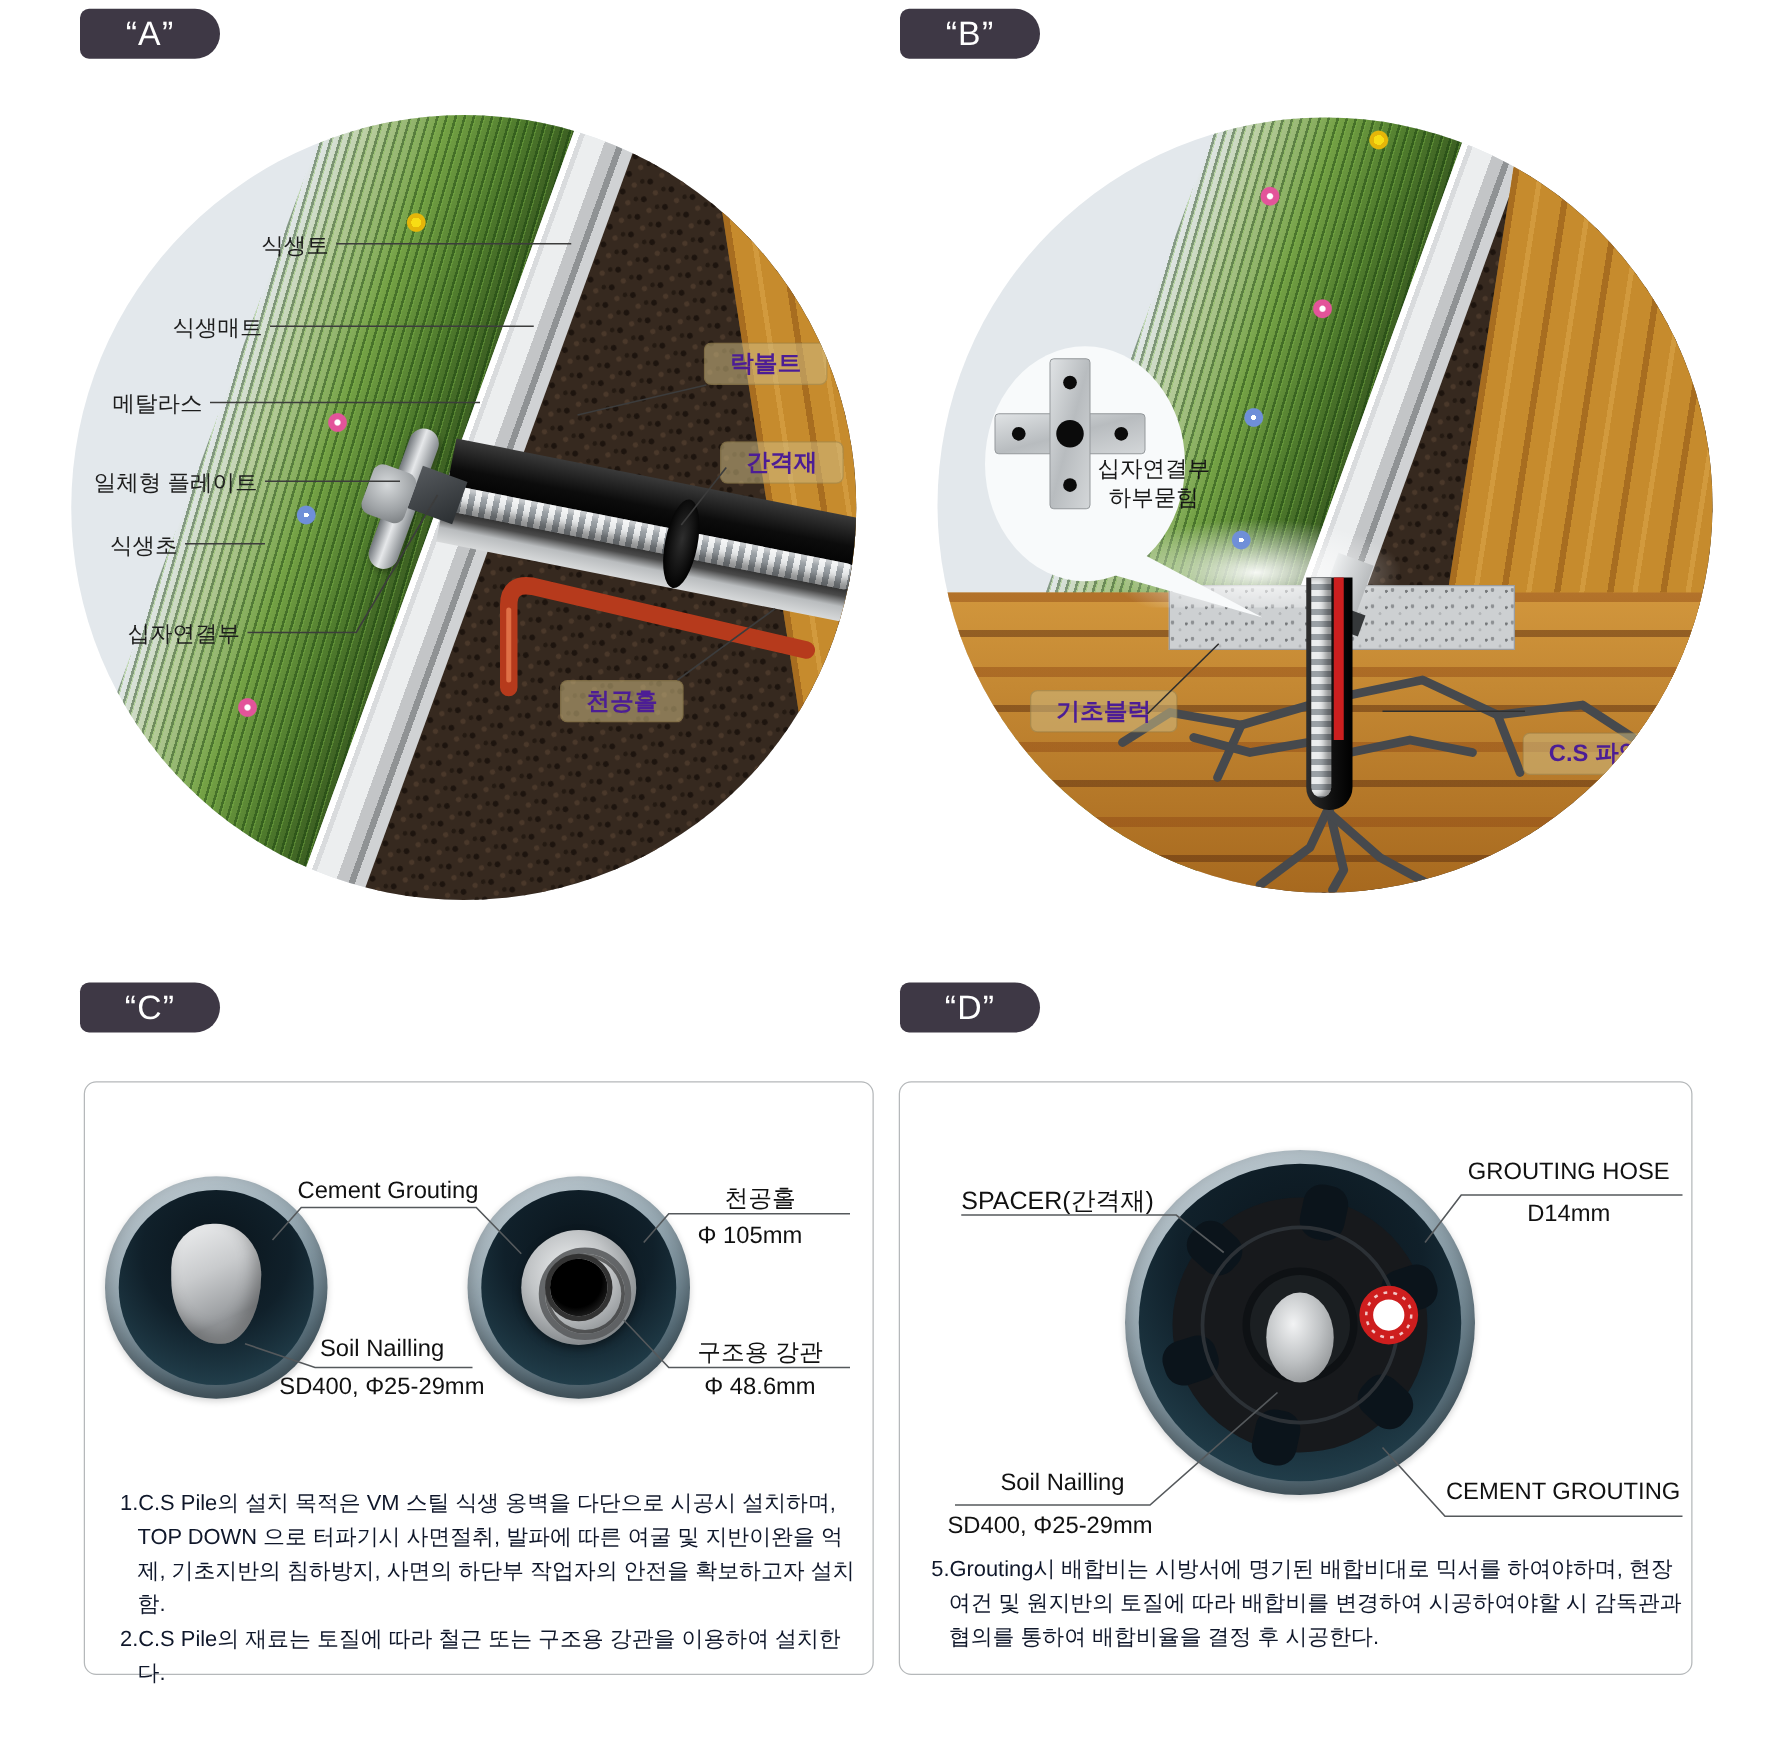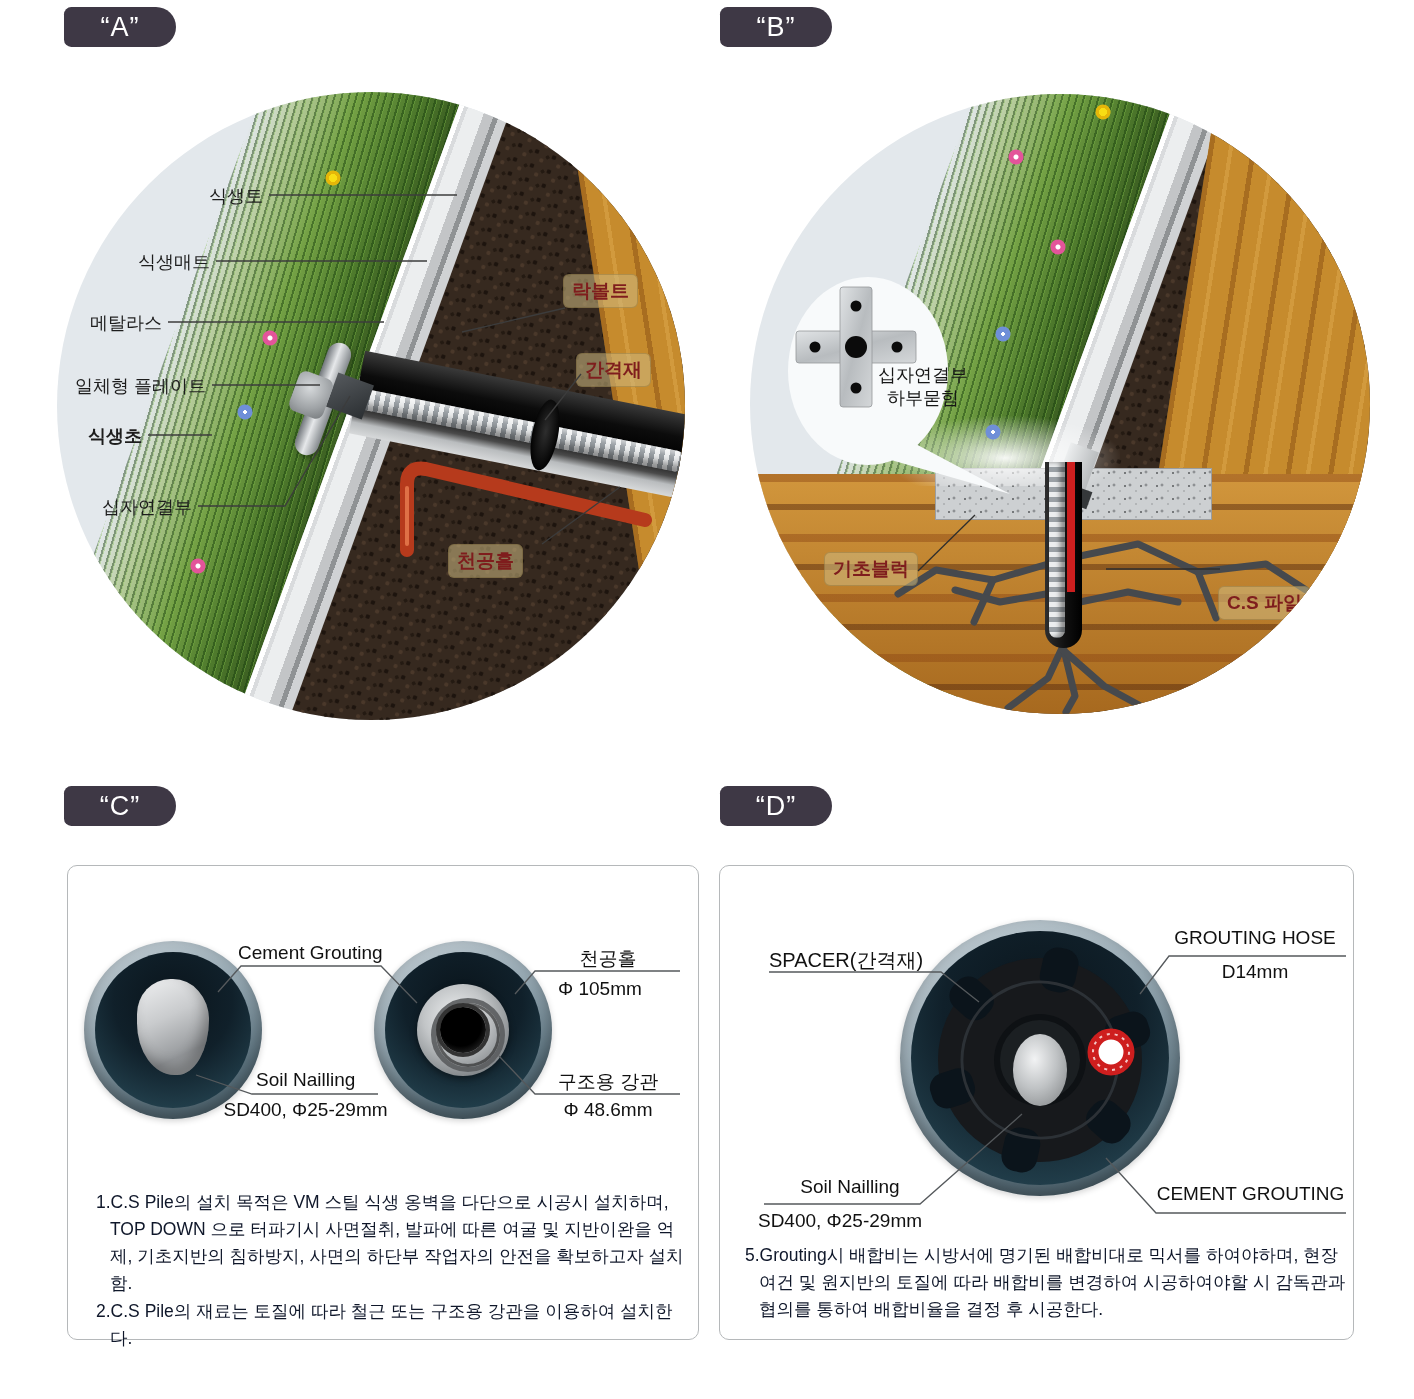--- a/index.html
+++ b/index.html
@@ -59,23 +59,23 @@
   
   .flower{position:absolute;width:16px;height:16px;border-radius:50%;z-index:6;}
   .f-pink{background:radial-gradient(circle,#fff 0 2px,#e3549a 3px 7px,rgba(227,84,154,0) 8px);}
   .f-yellow{background:radial-gradient(circle,#f8dd14 0 4px,#e5b609 4px 7px,rgba(229,182,9,0) 8px);}
   .f-blue{background:radial-gradient(circle,#fff 0 2px,#6f8fd8 2px 7px,rgba(111,143,216,0) 8px);}
 
   
   .a-lbl{position:absolute;font-size:18px;color:#1d1d1d;text-align:right;z-index:8;}
   .a-lbl1{left:118px;top:92px;width:88px;} .a-lbl2{left:60px;top:158px;width:93px;}
   .a-lbl3{left:18px;top:219px;width:87px;} .a-lbl4{left:2px;top:282px;width:147px;}
-  .a-lbl5{left:8px;top:332px;width:77px;font-weight:bold;}  .a-lbl6{left:23px;top:403px;width:112px;}
+  .a-lbl5{left:8px;top:332px;width:77px;}  .a-lbl6{left:23px;top:403px;width:112px;}
   .tanbadge{position:absolute;background:rgba(205,185,130,.55);border:1px solid rgba(90,70,25,.25);
-      border-radius:6px;font-size:19px;font-weight:700;color:#7f1d1d;padding:3px 8px;z-index:8;}
+      border-radius:6px;font-size:19px;font-weight:700;color:#4c1d95;padding:3px 20px;z-index:8;}
   .a-rb1{left:506px;top:182px;} .a-rb2{left:519px;top:261px;} .a-rb3{left:391px;top:452px;}
 
   .oversvg{position:absolute;left:0;top:0;z-index:9;pointer-events:none;}
 
   
   .b-bottomrock{left:0;top:380px;width:620px;height:240px;z-index:3;background-color:#c08127;
       background-image:repeating-linear-gradient(180deg, rgba(140,70,20,.45) 0 8px, transparent 8px 30px,
         rgba(90,45,15,.5) 30px 36px, transparent 36px 60px),
         linear-gradient(180deg, rgba(250,200,110,.3), rgba(120,60,15,.35));}
   .b-cracks{z-index:4;}

